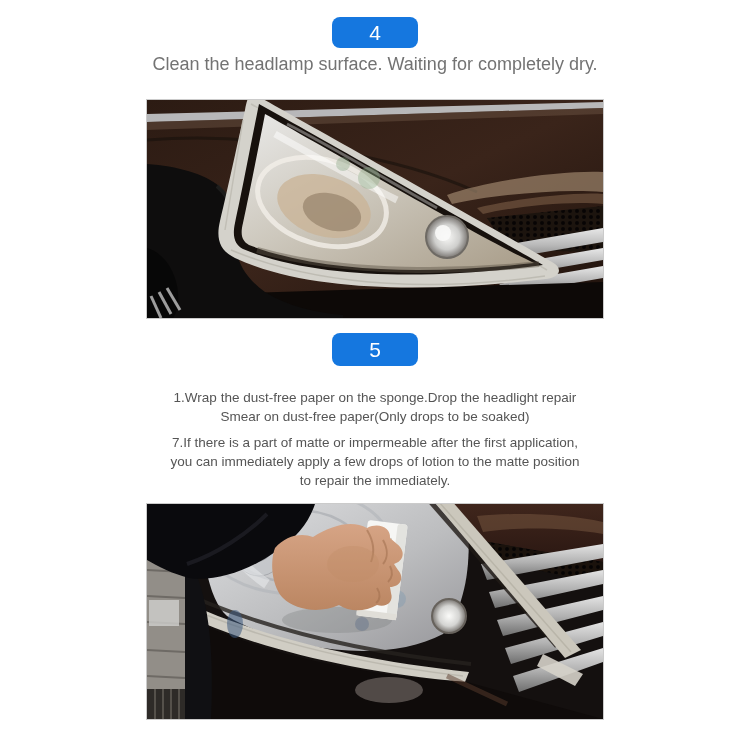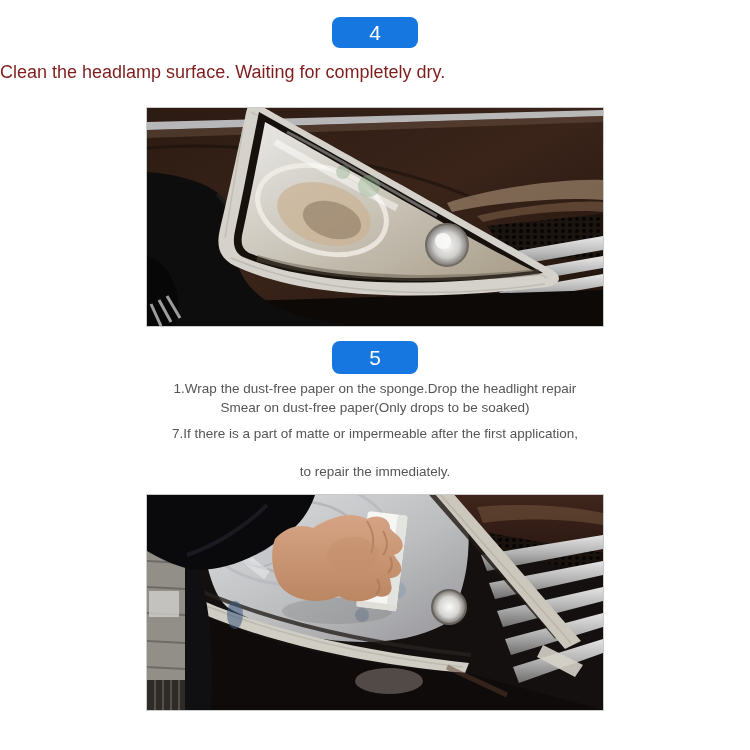--- a/index.html
+++ b/index.html
@@ -19,41 +19,42 @@
     border-radius:8px;
     color:#fff;
     font-size:21px;
     line-height:31px;
     text-align:center;
   }
   .badge-step4 { margin-top:17px; }
   .badge-step5 { margin-top:14px; height:33px; line-height:33px; }
 
   .caption {
-    margin-top:12px;
+    margin-top:4px;
+    text-align:center;
     font-size:18px;
     line-height:24px;
-    color:#7f1d1d;
+    color:#737373;
   }
 
   .photo {
     display:block;
     width:458px;
     margin:0 auto;
     border:1px solid #cbcbcb;
     background:#2a1a12;
     font-size:0;
     overflow:hidden;
   }
   .photo-1 { margin-top:23px; height:220px; }
   .photo-2 { margin-top:13px; height:217px; }
   .photo svg { display:block; }
 
   .instructions {
-    margin-top:5px;
+    margin-top:22px;
     text-align:center;
     font-size:13.5px;
     line-height:19px;
     color:#555555;
   }
   .instr-para { margin-bottom:7px; }
 </style>
 </head>
 <body>
 
@@ -144,21 +145,21 @@
   <section>
     <div class="step-badge badge-step5">5</div>
 
     <div class="instructions">
       <p class="instr-para">
         <span>1.Wrap the dust-free paper on the sponge.Drop the headlight repair</span><br>
         <span>Smear on dust-free paper(Only drops to be soaked)</span>
       </p>
       <p class="instr-para">
         <span>7.If there is a part of matte or impermeable after the first application,</span><br>
-        <br>
+        <span>you can immediately apply a few drops of lotion to the matte position</span><br>
         <span>to repair the immediately.</span>
       </p>
     </div>
 
     <figure class="photo photo-2">
       <svg viewBox="0 0 456 215" width="456" height="215">
         <defs>
           <linearGradient id="p2-lens" x1="0" y1="0" x2="1" y2="1">
             <stop offset="0" stop-color="#dfe0e2"></stop>
             <stop offset="0.55" stop-color="#bcbdbf"></stop>

